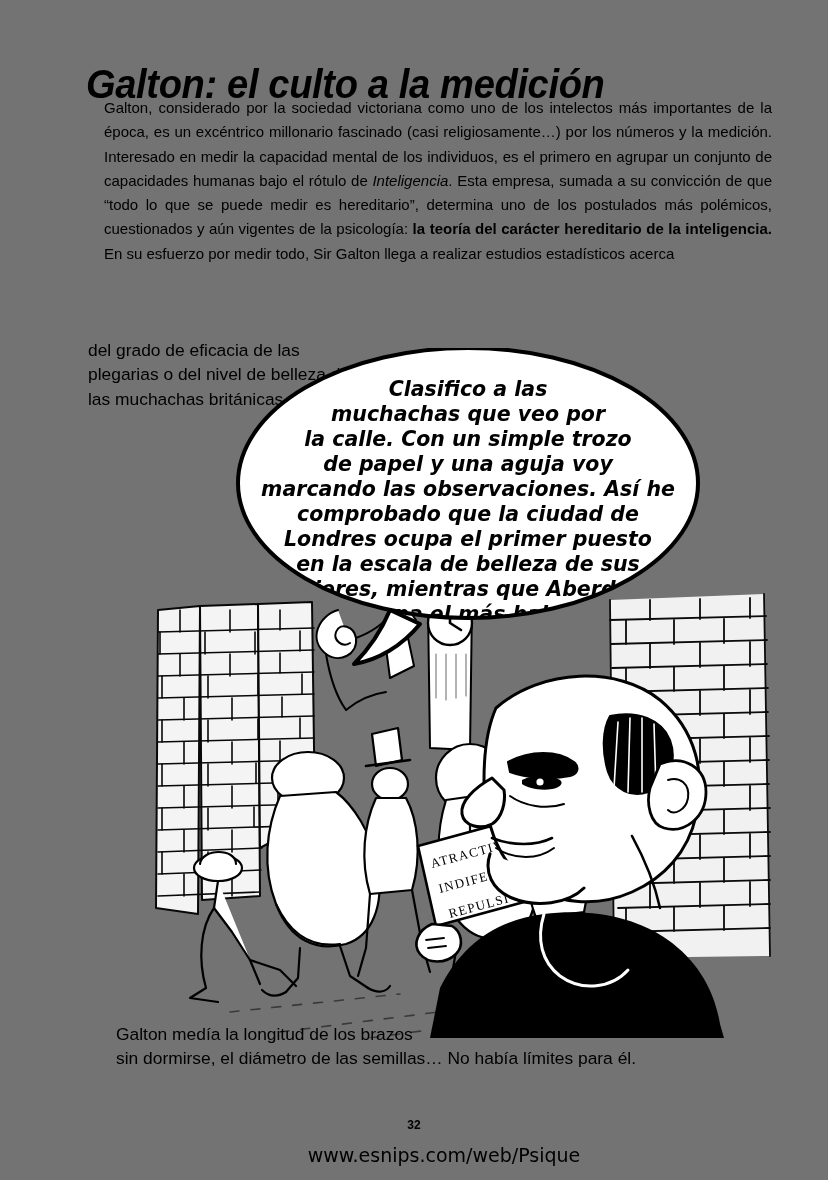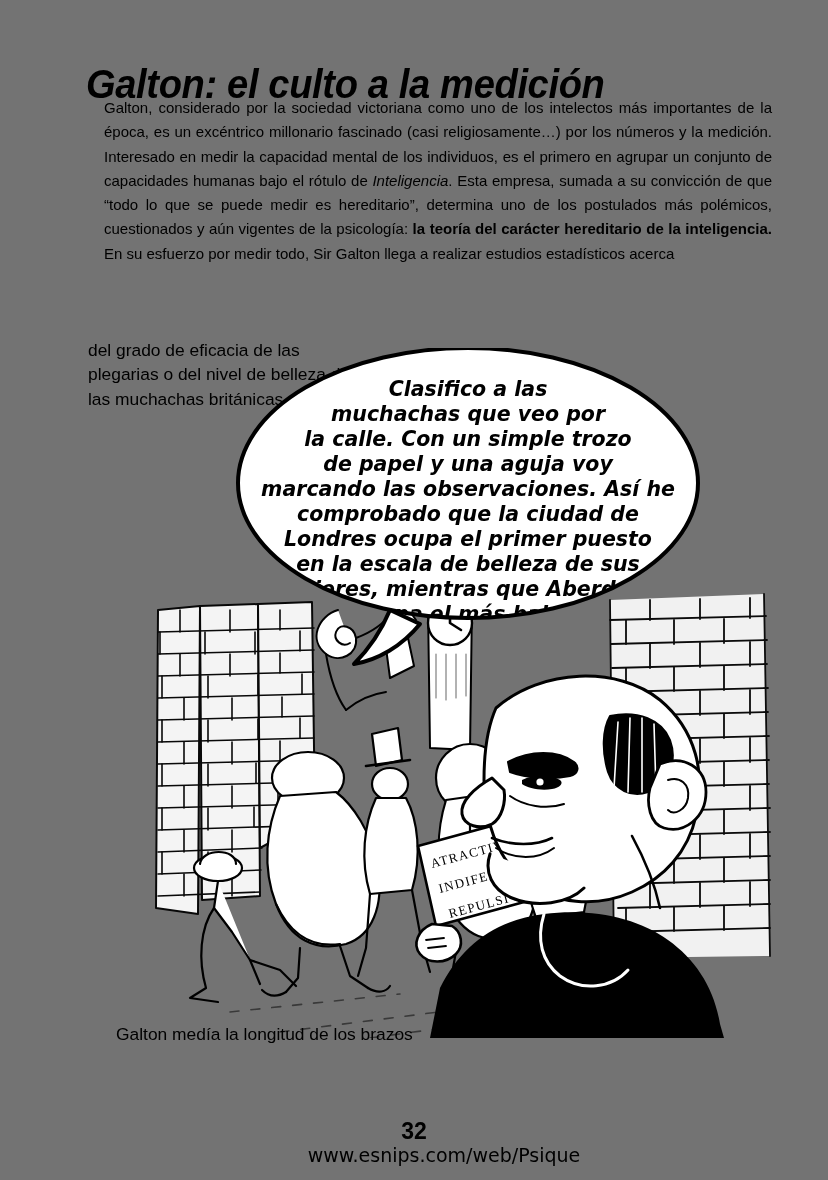--- a/index.html
+++ b/index.html
@@ -44,21 +44,21 @@
   }
   .art svg{display:block;width:100%;height:100%;}
 
   
   .caption{
     position:absolute;left:88px;top:1022px;width:672px;
     font-size:17.4px;line-height:24.3px;text-align:left;margin-left:28px;
   }
   .pageno{
     position:absolute;left:0;top:1118px;width:828px;
-    text-align:center;font-size:23px;font-weight:bold;
+    text-align:center;font-size:12px;font-weight:bold;
   }
   .footer{
     position:absolute;left:0;top:1144px;width:828px;
     text-align:center;font-size:19px;
     font-family:"DejaVu Sans",sans-serif;
     margin-left:30px;
   }
 </style>
 </head>
 <body>
@@ -274,18 +274,19 @@
             <text x="328" y="273"><tspan>ocupa el más bajo…</tspan></text>
           </g>
         </g>
 
       </g>
     </svg>
   </div>
 
   <div class="caption">
     <div>Galton medía la longitud de los brazos</div>
+    <div>sin dormirse, el diámetro de las semillas… No había límites para él.</div>
   </div>
 
   <div class="pageno">32</div>
   <div class="footer">www.esnips.com/web/Psique</div>
 
 </div>
 
 </body></html>

